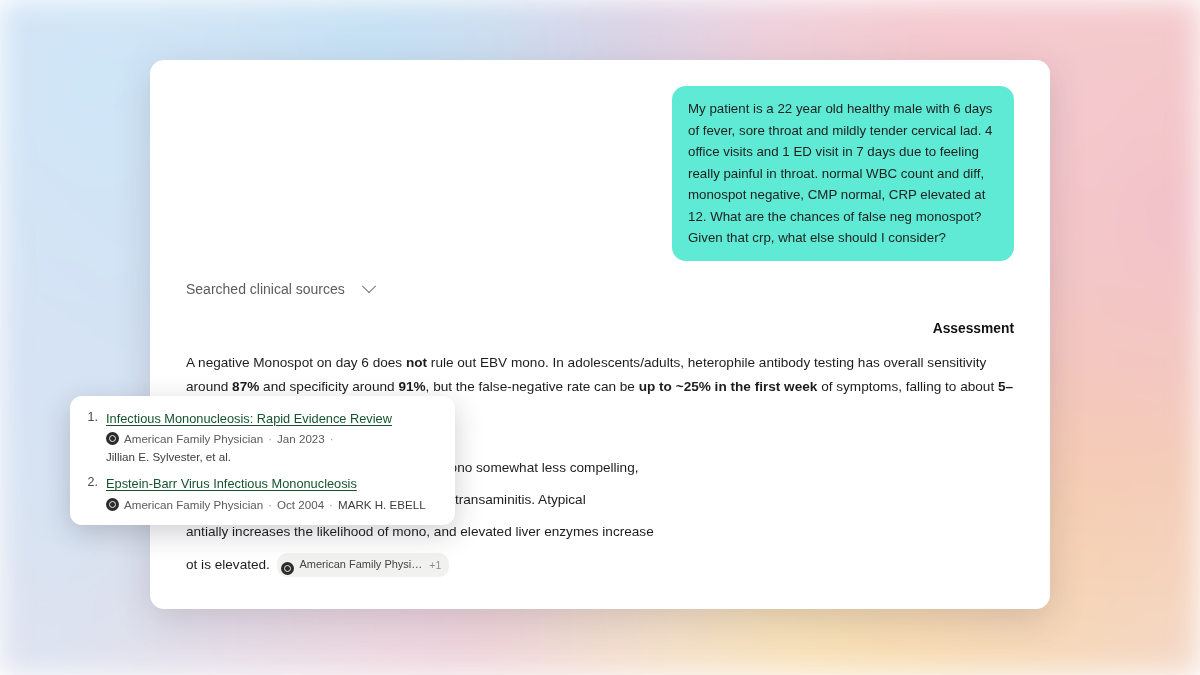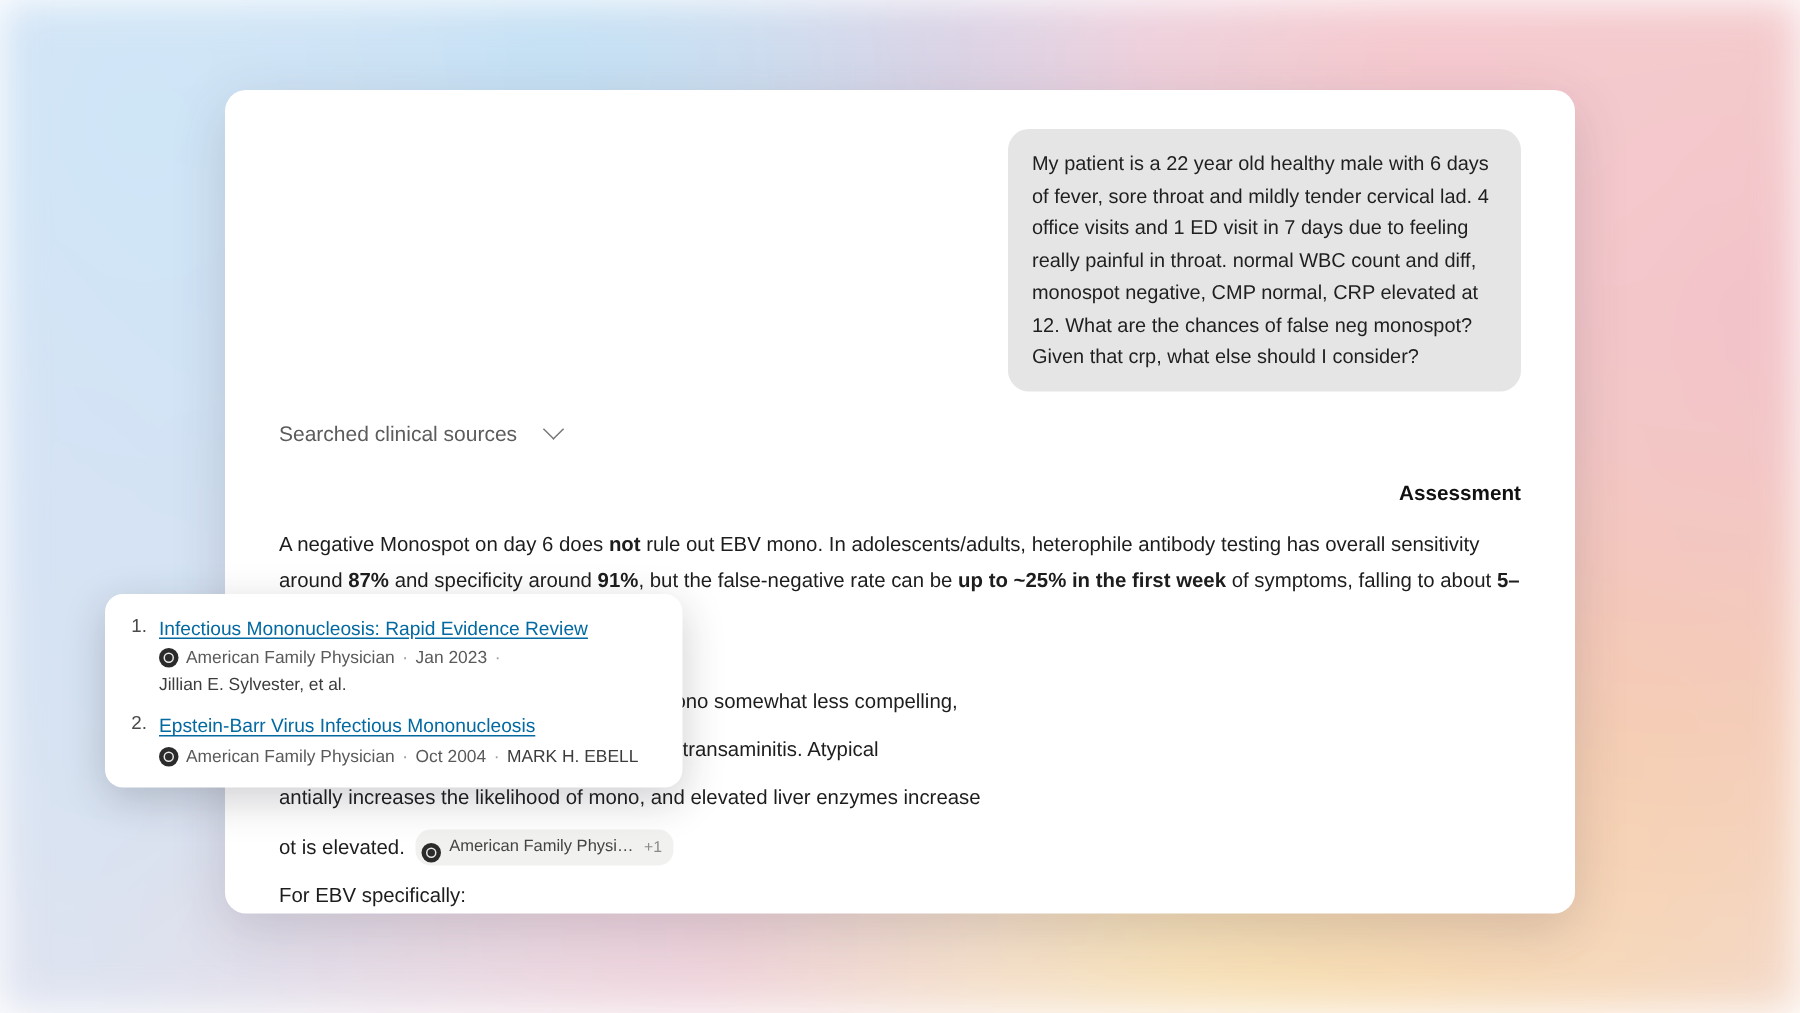--- a/index.html
+++ b/index.html
@@ -49,21 +49,21 @@
     padding: 26px 36px 0 36px;
     box-sizing: border-box;
   }
 
   
   .user-row {
     display: flex;
     justify-content: flex-end;
   }
   .user-bubble {
-    background: #e5e5e5;
+    background: #5eead4;
     border-radius: 14px;
     padding: 12px 16px;
     max-width: 310px;
     font-size: 13.3px;
     line-height: 1.62;
     color: #1f1f1f;
     white-space: pre-wrap;
   }
 
   
@@ -150,21 +150,21 @@
     padding: 14px 16px 14px 14px;
     box-sizing: border-box;
     z-index: 5;
   }
   .pop-item { display: flex; gap: 8px; margin-bottom: 12px; }
   .pop-item:last-child { margin-bottom: 0; }
   .pop-num { font-size: 12.5px; color: #4a4a4a; width: 14px; flex: none; text-align: right; }
   .pop-body { flex: 1; }
   .pop-title {
     font-size: 12.8px;
-    color: #0369a1;
+    color: #14532d;
     text-decoration: underline;
     text-underline-offset: 2px;
     cursor: pointer;
     line-height: 1.35;
   }
   .pop-meta {
     display: flex;
     align-items: center;
     gap: 5px;
     margin-top: 5px;
@@ -225,21 +225,20 @@
 
       <p class="para-gap"><b>/diff and normal CMP</b><span> make classic EBV mono somewhat less compelling,</span></p>
       <p>phocytosis, no atypical lymphocytes, and no transaminitis. Atypical</p>
       <p>antially increases the likelihood of mono, and elevated liver enzymes increase</p>
       <p><span>ot is elevated.</span>&nbsp;&nbsp;<span class="chip">
           <span class="favicon"></span>
           <span>American Family Physi…</span>
           <span class="plus">+1</span>
         </span></p>
 
-      <p class="para-gap">For EBV specifically:</p>
 
     </div>
   </div>
 </div>
 
 <div class="popover">
   <div class="pop-item">
     <div class="pop-num">1.</div>
     <div class="pop-body">
       <div class="pop-title">Infectious Mononucleosis: Rapid Evidence Review</div>

